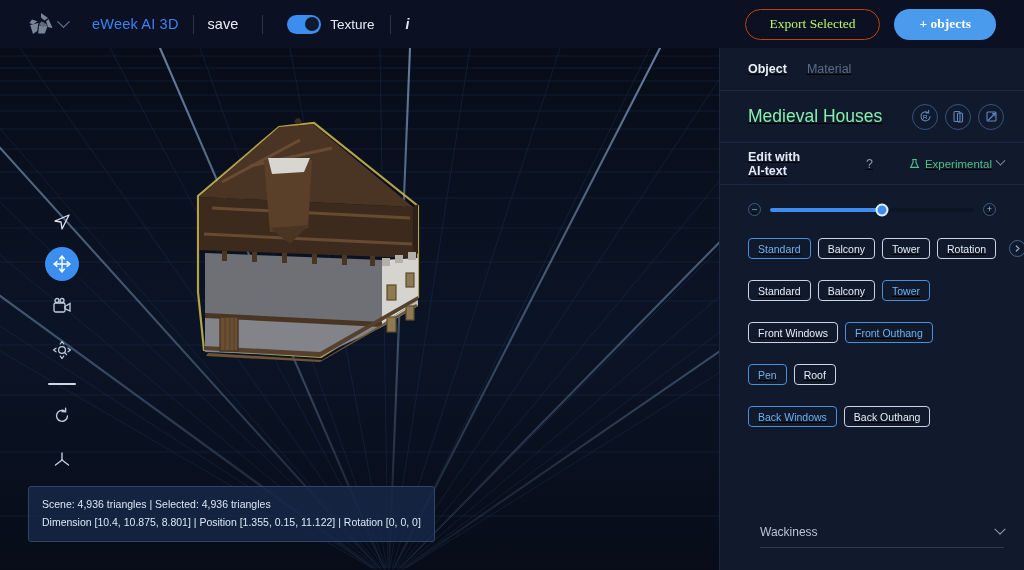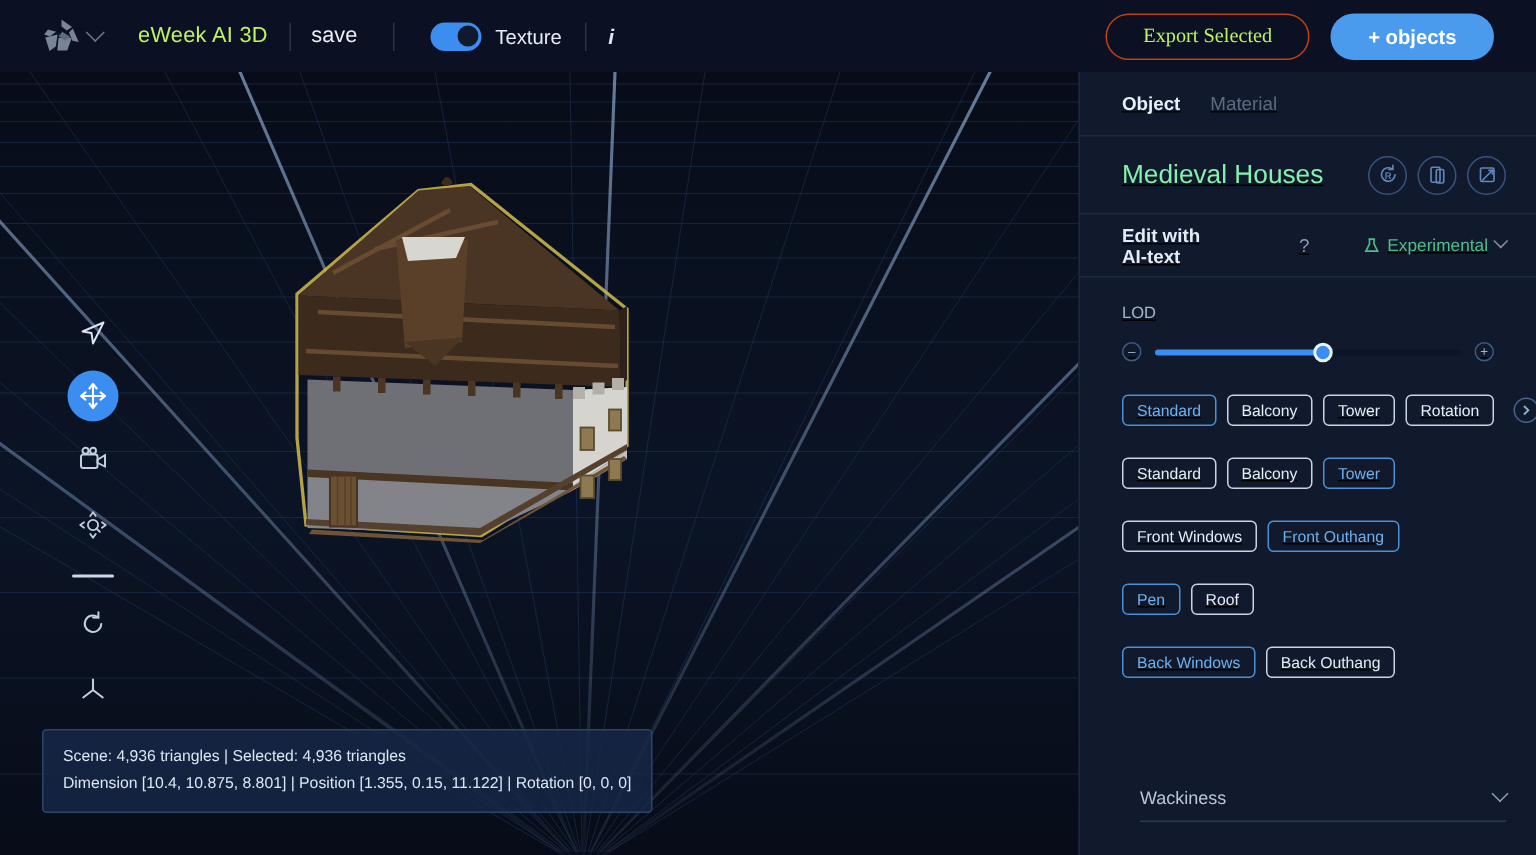--- a/index.html
+++ b/index.html
@@ -14,21 +14,21 @@
   
   .topbar {
     position: absolute; top: 0; left: 0; width: 1024px; height: 48px;
     background: #0b1122; display: flex; align-items: center;
     z-index: 30;
   }
   .logo-wrap { display: flex; align-items: center; margin-left: 28px; gap: 5px; }
   .logo-mark { width: 26px; height: 24px; opacity: .85; }
   .chev-sm { width: 9px; height: 9px; border-right: 1.6px solid #6c7a93; border-bottom: 1.6px solid #6c7a93; transform: rotate(45deg) translate(-2px,-2px); }
   .brand {
-    margin-left: 24px; color: #bef264; font-size: 14.5px; letter-spacing: .2px;
+    margin-left: 24px; color: #3b82f6; font-size: 14.5px; letter-spacing: .2px;
   }
   .vdivider { width: 1px; height: 19px; background: #2a3445; margin: 0 14px; }
   .save-btn { color: #e9eef7; font-size: 14.5px; cursor: pointer; }
   .toggle-wrap { display: flex; align-items: center; gap: 9px; }
   .toggle {
     width: 34px; height: 19px; border-radius: 10px; background: #3b8ef0;
     position: relative; cursor: pointer;
   }
   .toggle .knob {
     position: absolute; top: 2.5px; right: 2.5px; width: 14px; height: 14px;
@@ -40,21 +40,21 @@
   .top-right { margin-left: auto; display: flex; align-items: center; gap: 14px; margin-right: 28px; }
   .btn-export {
     height: 31px; padding: 0 24px; border-radius: 16px;
     border: 1px solid #c2410c; background: transparent; color: #bef264;
     font-size: 13.5px; font-family: Liberation Serif, serif;
     display: flex; align-items: center; cursor: pointer;
   }
   .btn-objects {
     height: 31px; padding: 0 25px; border-radius: 16px; border: none;
     background: #4a9aee; color: #fff; font-size: 13.5px; font-weight: bold;
-    font-family: Liberation Sans, sans-serif;
+    font-family: Liberation Serif, serif;
     display: flex; align-items: center; cursor: pointer;
   }
 
   
   .viewport {
     position: absolute; top: 48px; left: 0; width: 719px; height: 522px;
     overflow: hidden; background: #080d1a;
   }
   .grid-svg { position: absolute; inset: 0; }
 
@@ -432,21 +432,20 @@
         <svg width="11" height="11" viewBox="0 0 11 11" stroke="#4fbf8a" stroke-width="1.1" fill="none">
           <path d="M4 1.5 L4 4.5 L1.6 9.4 L9.4 9.4 L7 4.5 L7 1.5 Z"></path>
             <line x1="3.4" y1="1.5" x2="7.6" y2="1.5"></line>
         </svg>
         <div class="exp-label">Experimental</div>
         <div class="chev-d"></div>
       </div>
     </div>
 
     <div class="lod-sec">
-      <div class="lod-label">LOD</div>
       <div class="slider-row">
         <div class="s-end">–</div>
         <div class="track">
           <div class="track-fill" id="lodfill" style="width: 55%;"></div>
           <div class="knob2" id="lodknob" style="left: 55%;"></div>
         </div>
         <div class="s-end">+</div>
       </div>
     </div>
 

